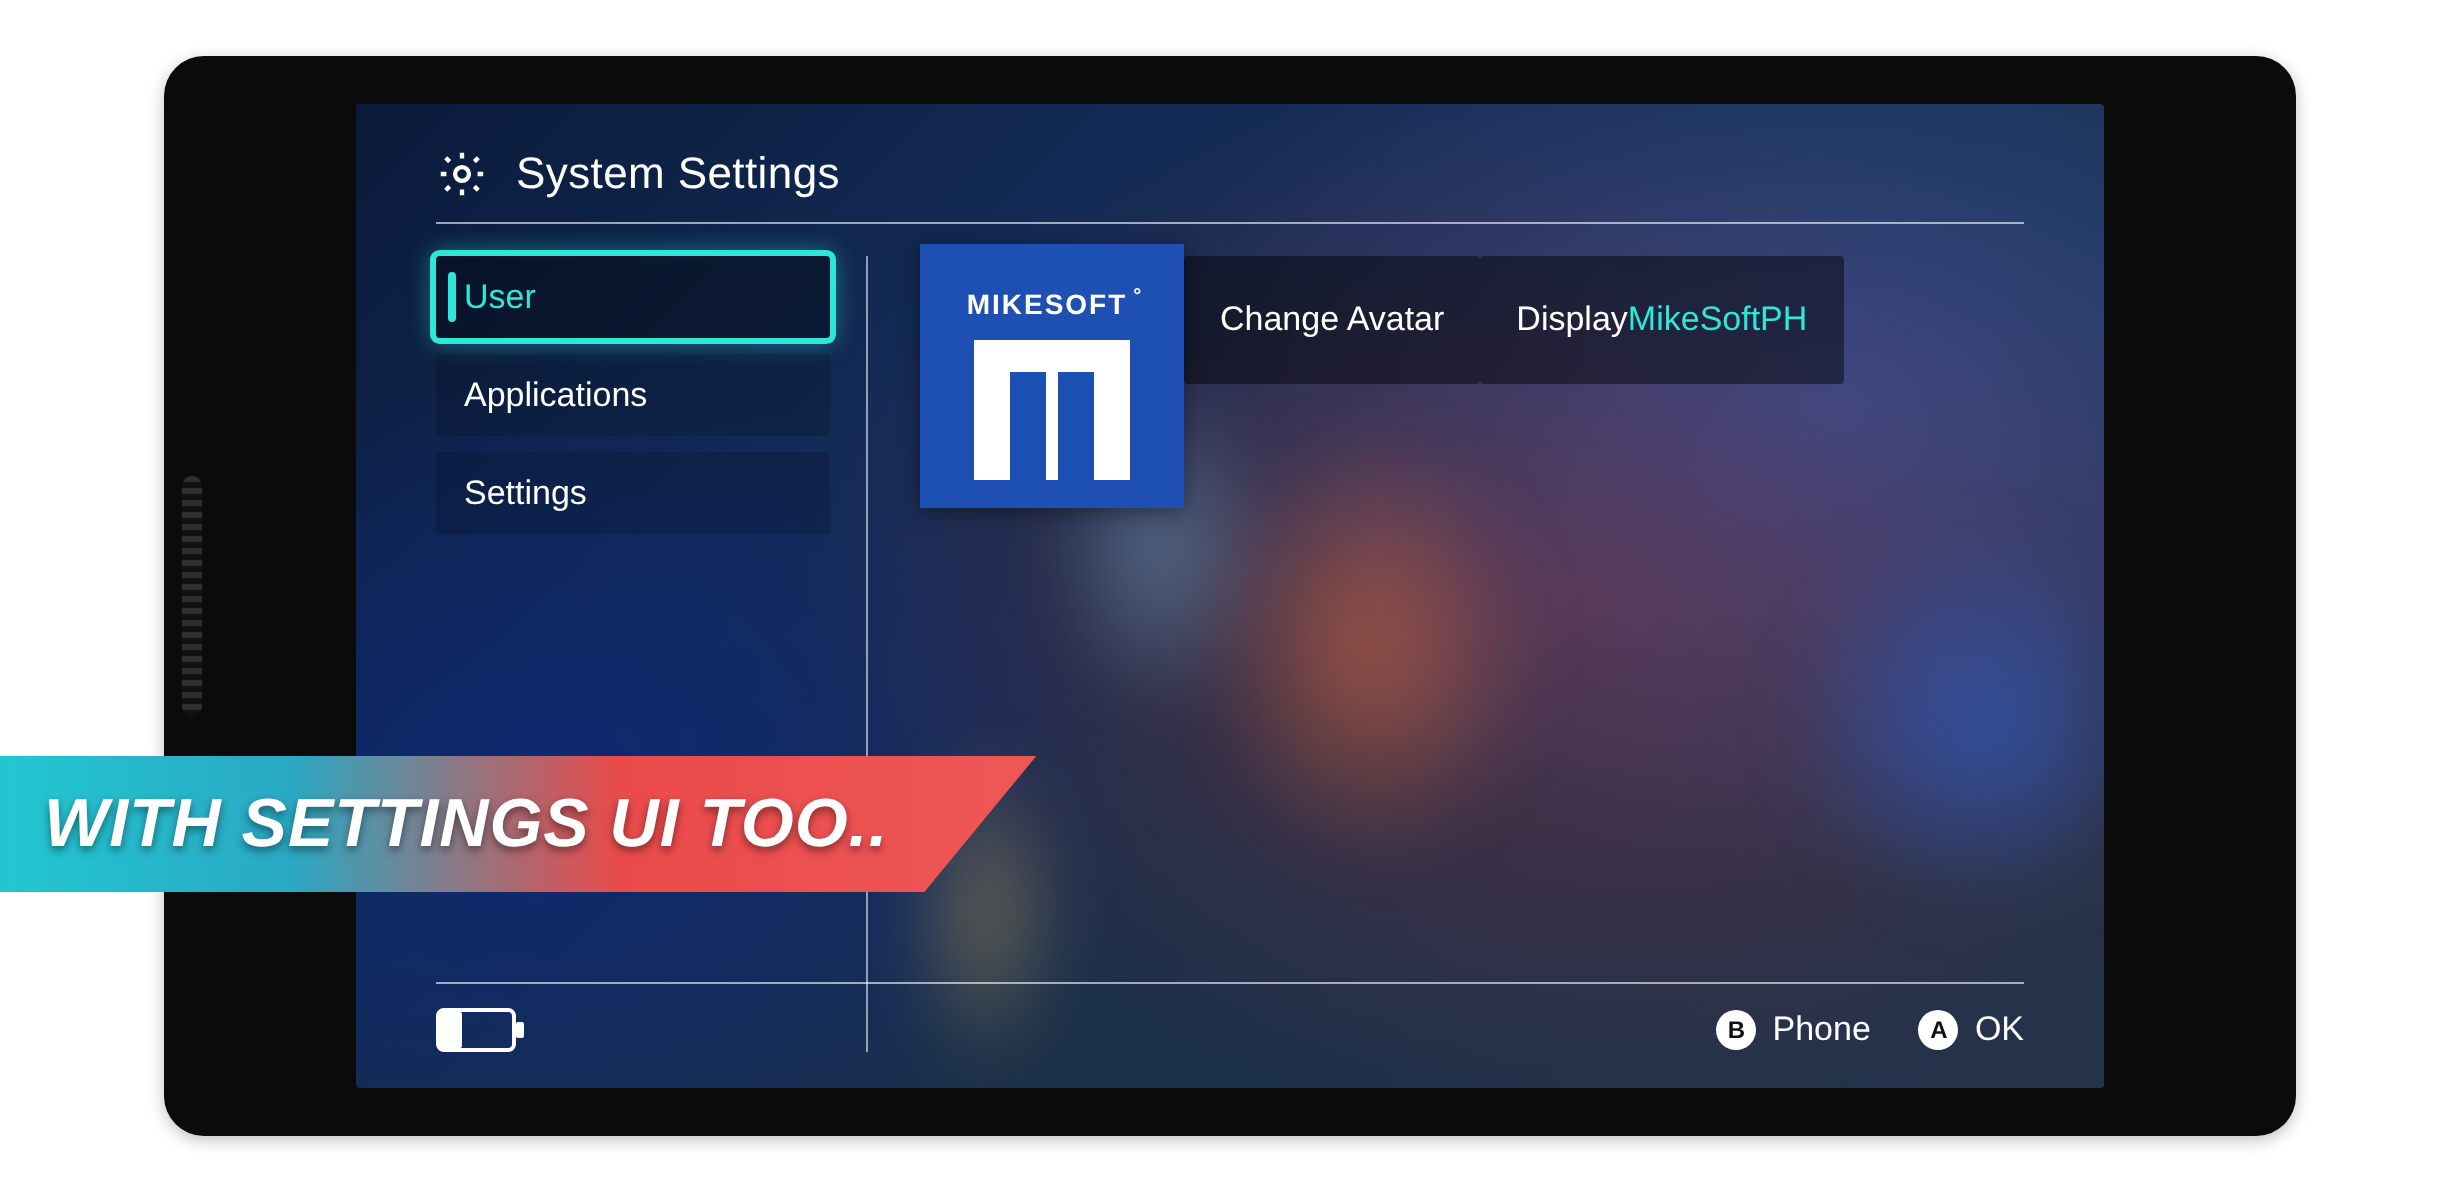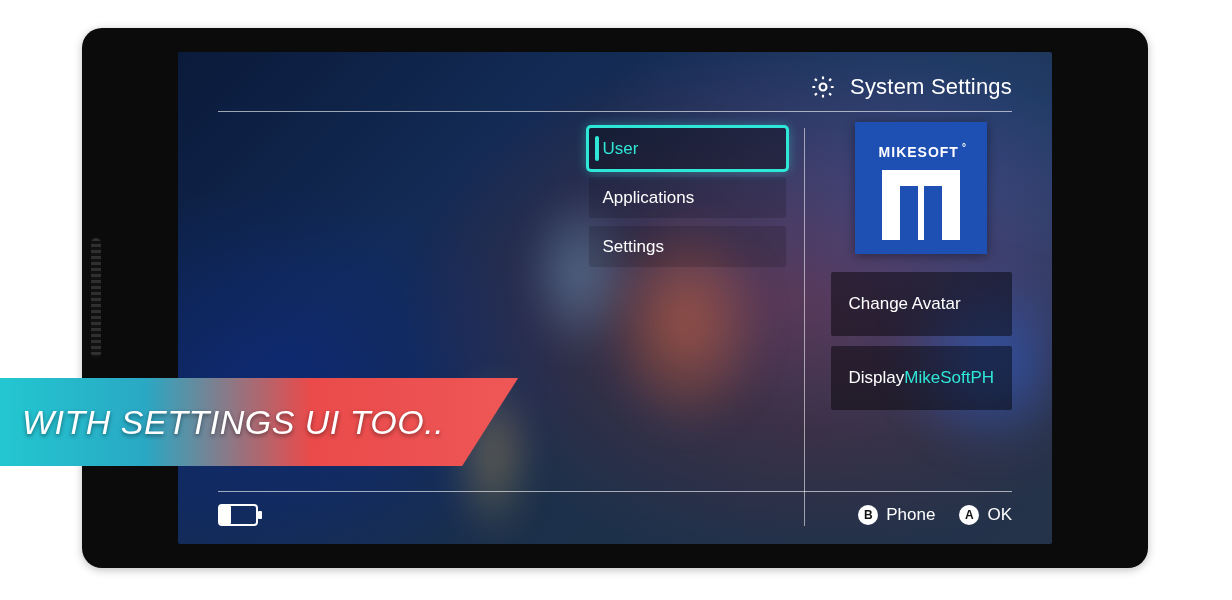--- a/index.html
+++ b/index.html
@@ -41,21 +41,21 @@
       position: absolute; inset: 0;
       background:
         radial-gradient(120px 160px at 58% 55%, rgba(255,120,60,.45), transparent 70%),
         radial-gradient(80px 120px at 46% 45%, rgba(150,220,255,.35), transparent 70%),
         radial-gradient(140px 140px at 93% 63%, rgba(40,100,220,.55), transparent 70%),
         radial-gradient(60px 120px at 36% 82%, rgba(255,200,80,.35), transparent 70%);
       filter: blur(16px);
       pointer-events: none;
     }
 
-    .content { position: absolute; inset: 0; z-index: 2; padding: 22px 40px 18px 40px; display: flex; flex-direction: column; color: #fff; align-items: flex-end; }
+    .content { position: absolute; inset: 0; z-index: 2; padding: 22px 40px 18px 40px; display: flex; flex-direction: column; color: #fff; }
 
     .header { display: flex; align-items: center; gap: 14px; padding-bottom: 10px; position: relative; }
     .hr-top { position: absolute; left: 40px; right: 40px; top: 59px; height: 1px; background: rgba(255,255,255,.6); z-index: 2; }
 
     .gear { width: 26px; height: 26px; display: inline-flex; }
     .gear svg { width: 26px; height: 26px; }
     .title { font-size: 22px; font-weight: 400; letter-spacing: .2px; }
 
     .body { display: flex; flex: 1; margin-top: 18px; min-height: 0; }
 
@@ -76,21 +76,21 @@
       color: #2fe7d6;
       box-shadow: 0 0 0 3px #2fe7d6, 0 0 12px 2px rgba(47,231,214,.45);
       position: relative;
     }
     .side-item.selected::before {
       content: "";
       position: absolute; left: 6px; top: 8px; bottom: 8px;
       width: 4px; background: #2fe7d6; border-radius: 2px;
     }
 
-    .main { flex: 1; padding-left: 26px; display: flex; flex-direction: column; }
+    .main { flex: 1; padding-left: 26px; display: flex; flex-direction: row; }
 
     .avatar-wrap { display: flex; justify-content: center; margin-top: -6px; margin-bottom: 18px; }
     .avatar {
       width: 132px; height: 132px; background: #1e4fb3;
       display: flex; flex-direction: column; align-items: center; justify-content: center;
       position: relative;
       box-shadow: 0 2px 10px rgba(0,0,0,.4);
     }
     .avatar-label { color: #fff; font-size: 14px; font-weight: 800; letter-spacing: 1px; font-family: Arial Black, Arial, sans-serif; margin-top: 8px; }
     .avatar-label::after { content: "\00B0"; font-size: 10px; position: relative; top: -6px; left: 3px; }
@@ -118,26 +118,26 @@
     .battery-level { width: 30%; height: 100%; background: #fff; border-radius: 1px; }
 
     .hints { display: flex; gap: 24px; align-items: center; font-size: 17px; }
     .hint { display: flex; align-items: center; gap: 8px; }
     .glyph { width: 20px; height: 20px; border-radius: 50%; background: #fff; color: #111; display: inline-flex; align-items: center; justify-content: center; font-size: 12px; font-weight: 800; }
 
     
     .ribbon {
       position: absolute; z-index: 5;
       left: 0; top: 378px;
-      height: 88px;
+      height: 68px;
       padding: 0 74px 0 22px;
       display: flex; align-items: center;
       color: #fff;
       font-size: 34px;
-      font-weight: 400;
+      font-weight: 700;
       letter-spacing: .5px;
       font-style: italic;
       text-shadow: 0 2px 4px rgba(0,0,0,.45);
       background: linear-gradient(90deg, #22c7d1 0%, #2aa8c4 28%, #ea4a4a 60%, #ef5757 100%);
       filter: drop-shadow(0 3px 6px rgba(0,0,0,.35));
       clip-path: polygon(0 0, 100% 0, calc(100% - 56px) 100%, 0 100%);
     }
   </style>
 </head>
 <body>

